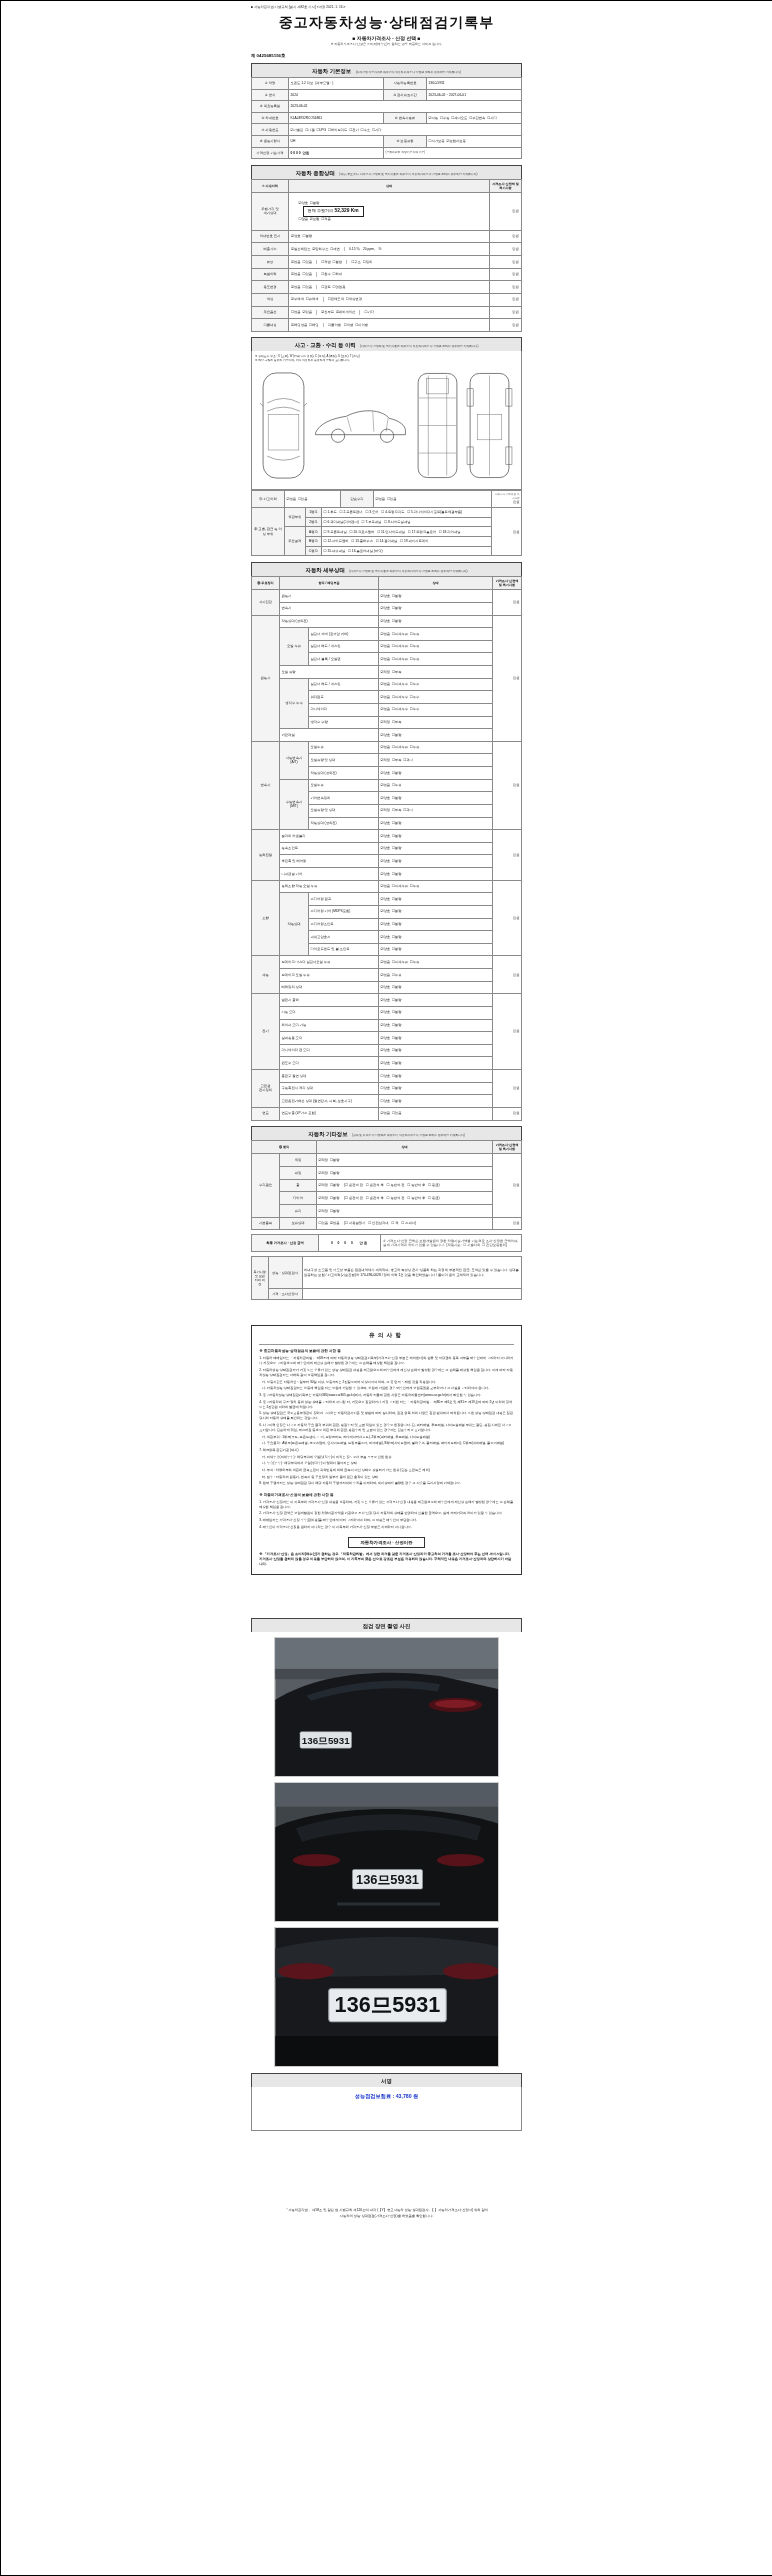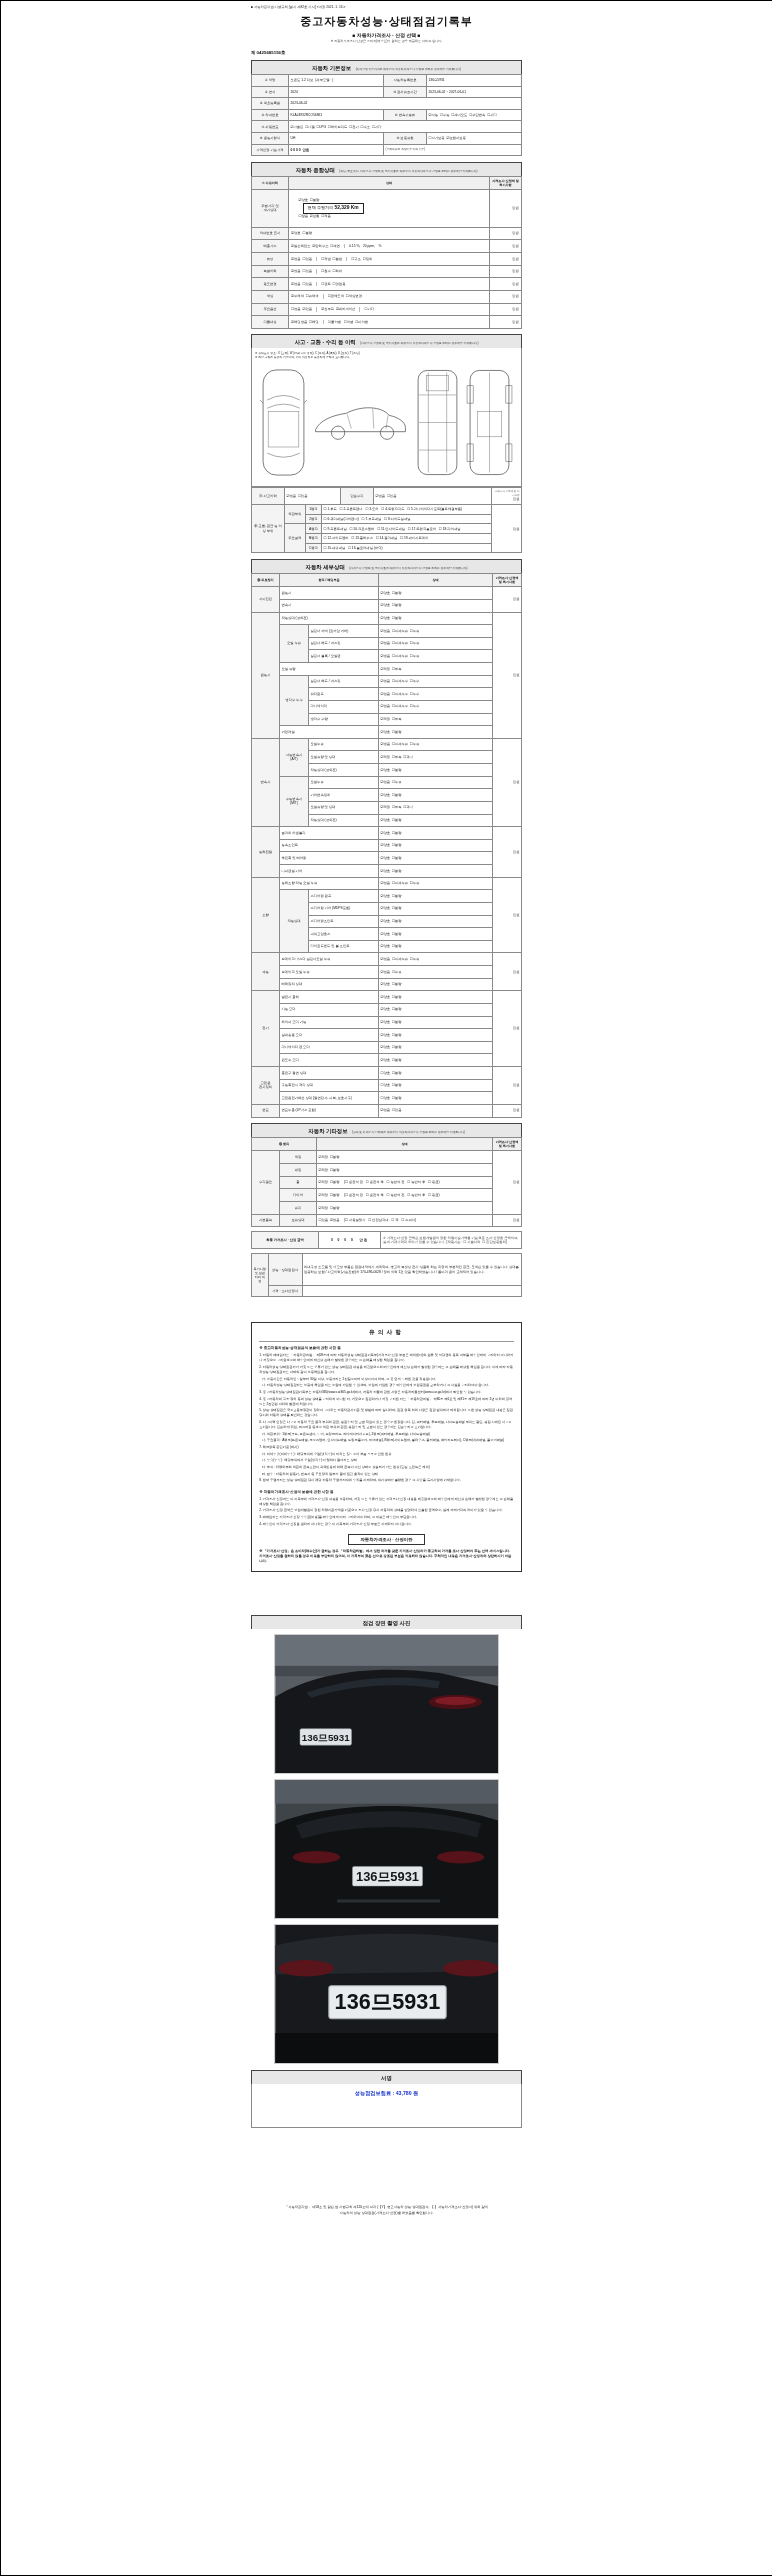--- a/index.html
+++ b/index.html
@@ -1,20 +1,20 @@
 <!DOCTYPE html>
 <html style="font-size:8.2px"><head>
 <meta charset="utf-8">
 <style>
 *{box-sizing:border-box;margin:0;padding:0}
 body{width:773px;margin:0;background:#fff;font-family:"Liberation Sans","DejaVu Sans",sans-serif;color:#111}
 .canvas{width:773px;height:2576px;border:1px solid #000;overflow:hidden;background:#fff}
 .sheet{width:271px;margin:0 auto;padding-top:4.1px}
 .topline{font-size:3.3px;color:#222;margin-bottom:5.2px}
-.title{text-align:center;font-size:11px;font-weight:bold;letter-spacing:1px;margin-top:4px}
+.title{text-align:center;font-size:14px;font-weight:bold;letter-spacing:1px;margin-top:4px}
 .subtitle{text-align:center;font-size:4.9px;font-weight:bold;margin-top:2.6px}
 .subnote{text-align:center;font-size:3.1px;color:#333;margin-top:1.5px}
 .docno{font-size:4.4px;font-weight:bold;margin:6.2px 0 2.1px}
 .sec-head{border:0.5px solid #444;border-bottom:none;background:#e7e7e7;text-align:center;padding:2.1px 1px;margin-top:5.2px}
 .sec-title{font-size:5.4px;font-weight:bold;display:inline}
 .sec-note{font-size:2.8px;color:#333;display:inline;margin-left:2.1px}
 table.t{border-collapse:collapse;width:100%;table-layout:fixed}
 .t td,.t th{border:0.5px solid #8a8a8a;font-size:3.3px;padding:2.1px 1.5px;vertical-align:middle;white-space:pre-wrap;line-height:1.35;word-break:break-all}
 .t th{background:#f0f0f0;font-weight:bold;text-align:center;font-size:3.1px}
 .lbl{background:#f4f4f4;text-align:center}

